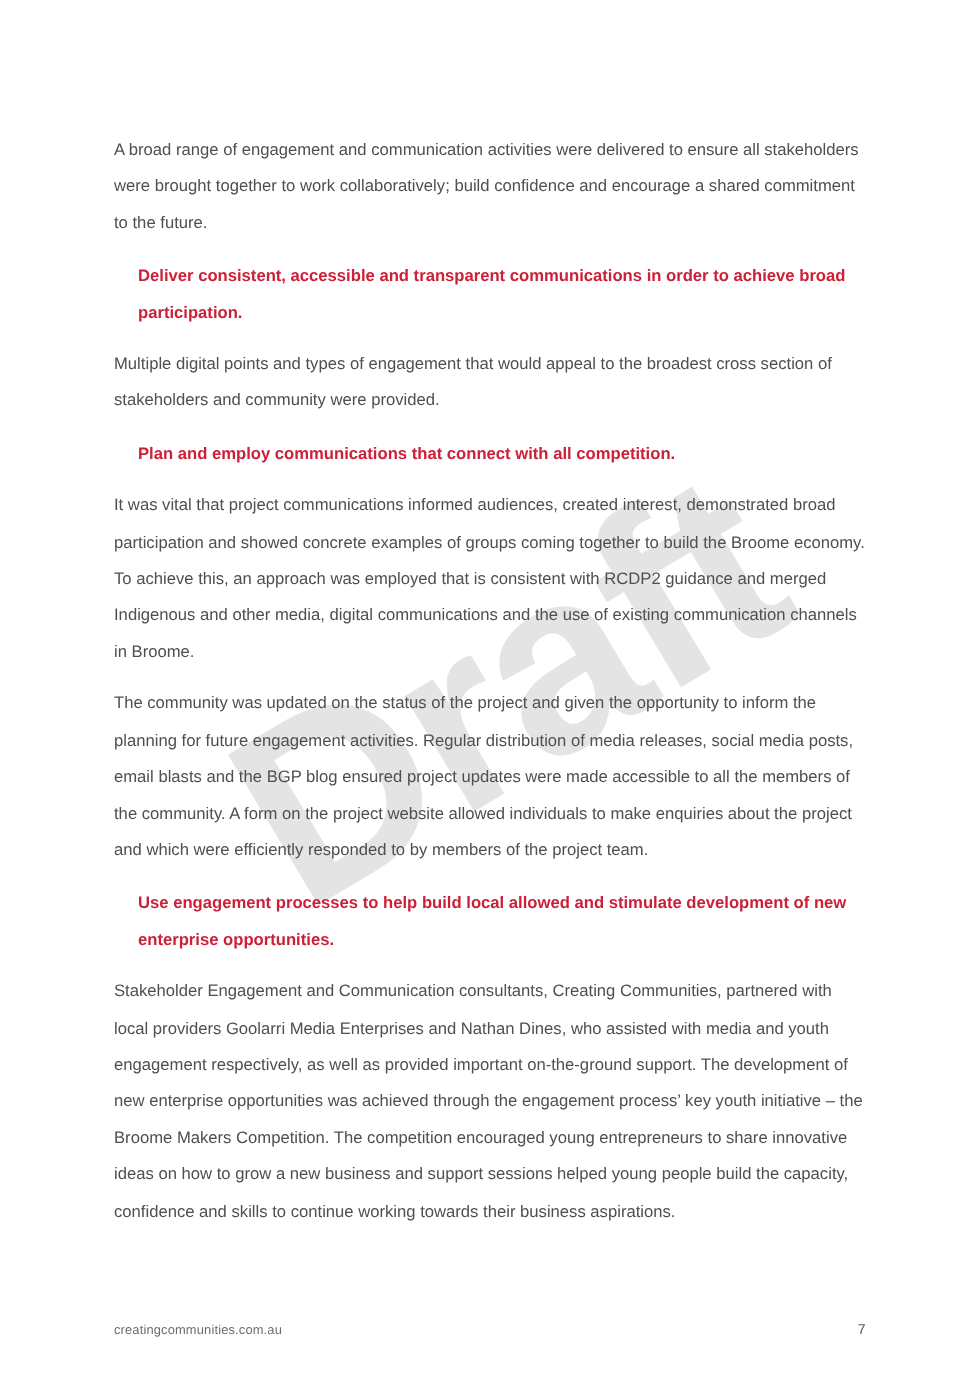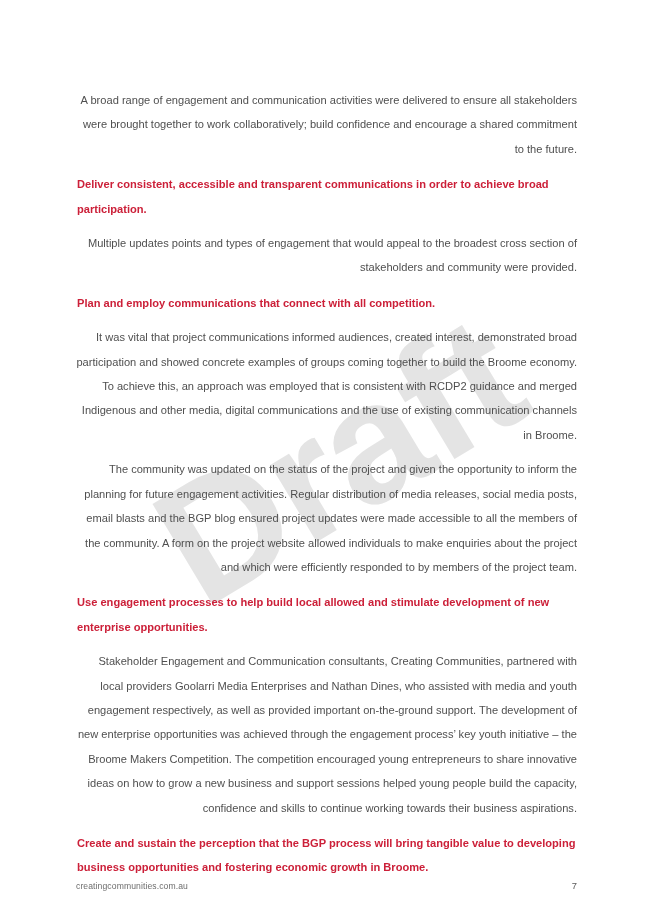--- a/index.html
+++ b/index.html
@@ -48,29 +48,29 @@
     left: 76px;
     top: 88px;
     width: 501px;
     z-index: 1;
   }
   .para {
     font-size: 11.1px;
     line-height: 24.4px;
     color: #4f4f4f;
     margin: 10px 0 10px 0;
-    text-align: right;
+    text-align: left;
     letter-spacing: 0.0px;
   }
   .heading {
     font-size: 11.1px;
     line-height: 24.4px;
     font-weight: 700;
     color: #cc2039;
-    margin: 11px 0 10px 1px;
+    margin: 11px 0 10px 16px;
     text-align: left;
   }
   .para:first-child { margin-top: 0; }
 
   
   .footer {
     position: absolute;
     left: 76px;
     right: 76px;
     top: 880px;
@@ -94,27 +94,26 @@
 
 <div class="page">
 
   <div class="watermark">
     <span class="watermark-text">Draft</span>
   </div>
 
   <div class="content" id="body-root">
       <p class="para">A broad range of engagement and communication activities were delivered to ensure all stakeholders were brought together to work collaboratively; build confidence and encourage a shared commitment to the future.</p>
       <p class="heading">Deliver consistent, accessible and transparent communications in order to achieve broad participation.</p>
-      <p class="para">Multiple updates points and types of engagement that would appeal to the broadest cross section of stakeholders and community were provided.</p>
+      <p class="para">Multiple digital points and types of engagement that would appeal to the broadest cross section of stakeholders and community were provided.</p>
       <p class="heading">Plan and employ communications that connect with all competition.</p>
       <p class="para">It was vital that project communications informed audiences, created interest, demonstrated broad participation and showed concrete examples of groups coming together to build the Broome economy. To achieve this, an approach was employed that is consistent with RCDP2 guidance and merged Indigenous and other media, digital communications and the use of existing communication channels in Broome.</p>
       <p class="para">The community was updated on the status of the project and given the opportunity to inform the planning for future engagement activities. Regular distribution of media releases, social media posts, email blasts and the BGP blog ensured project updates were made accessible to all the members of the community. A form on the project website allowed individuals to make enquiries about the project and which were efficiently responded to by members of the project team.</p>
       <p class="heading">Use engagement processes to help build local allowed and stimulate development of new enterprise opportunities.</p>
       <p class="para">Stakeholder Engagement and Communication consultants, Creating Communities, partnered with local providers Goolarri Media Enterprises and Nathan Dines, who assisted with media and youth engagement respectively, as well as provided important on-the-ground support. The development of new enterprise opportunities was achieved through the engagement process’ key youth initiative – the Broome Makers Competition. The competition encouraged young entrepreneurs to share innovative ideas on how to grow a new business and support sessions helped young people build the capacity, confidence and skills to continue working towards their business aspirations.</p>
-      <p class="heading">Create and sustain the perception that the BGP process will bring tangible value to developing business opportunities and fostering economic growth in Broome.</p>
     </div>
 
   <div class="footer">
     <span class="footer-url">creatingcommunities.com.au</span>
     <span class="footer-page">7</span>
   </div>
 
 </div>
 
 </body></html>

